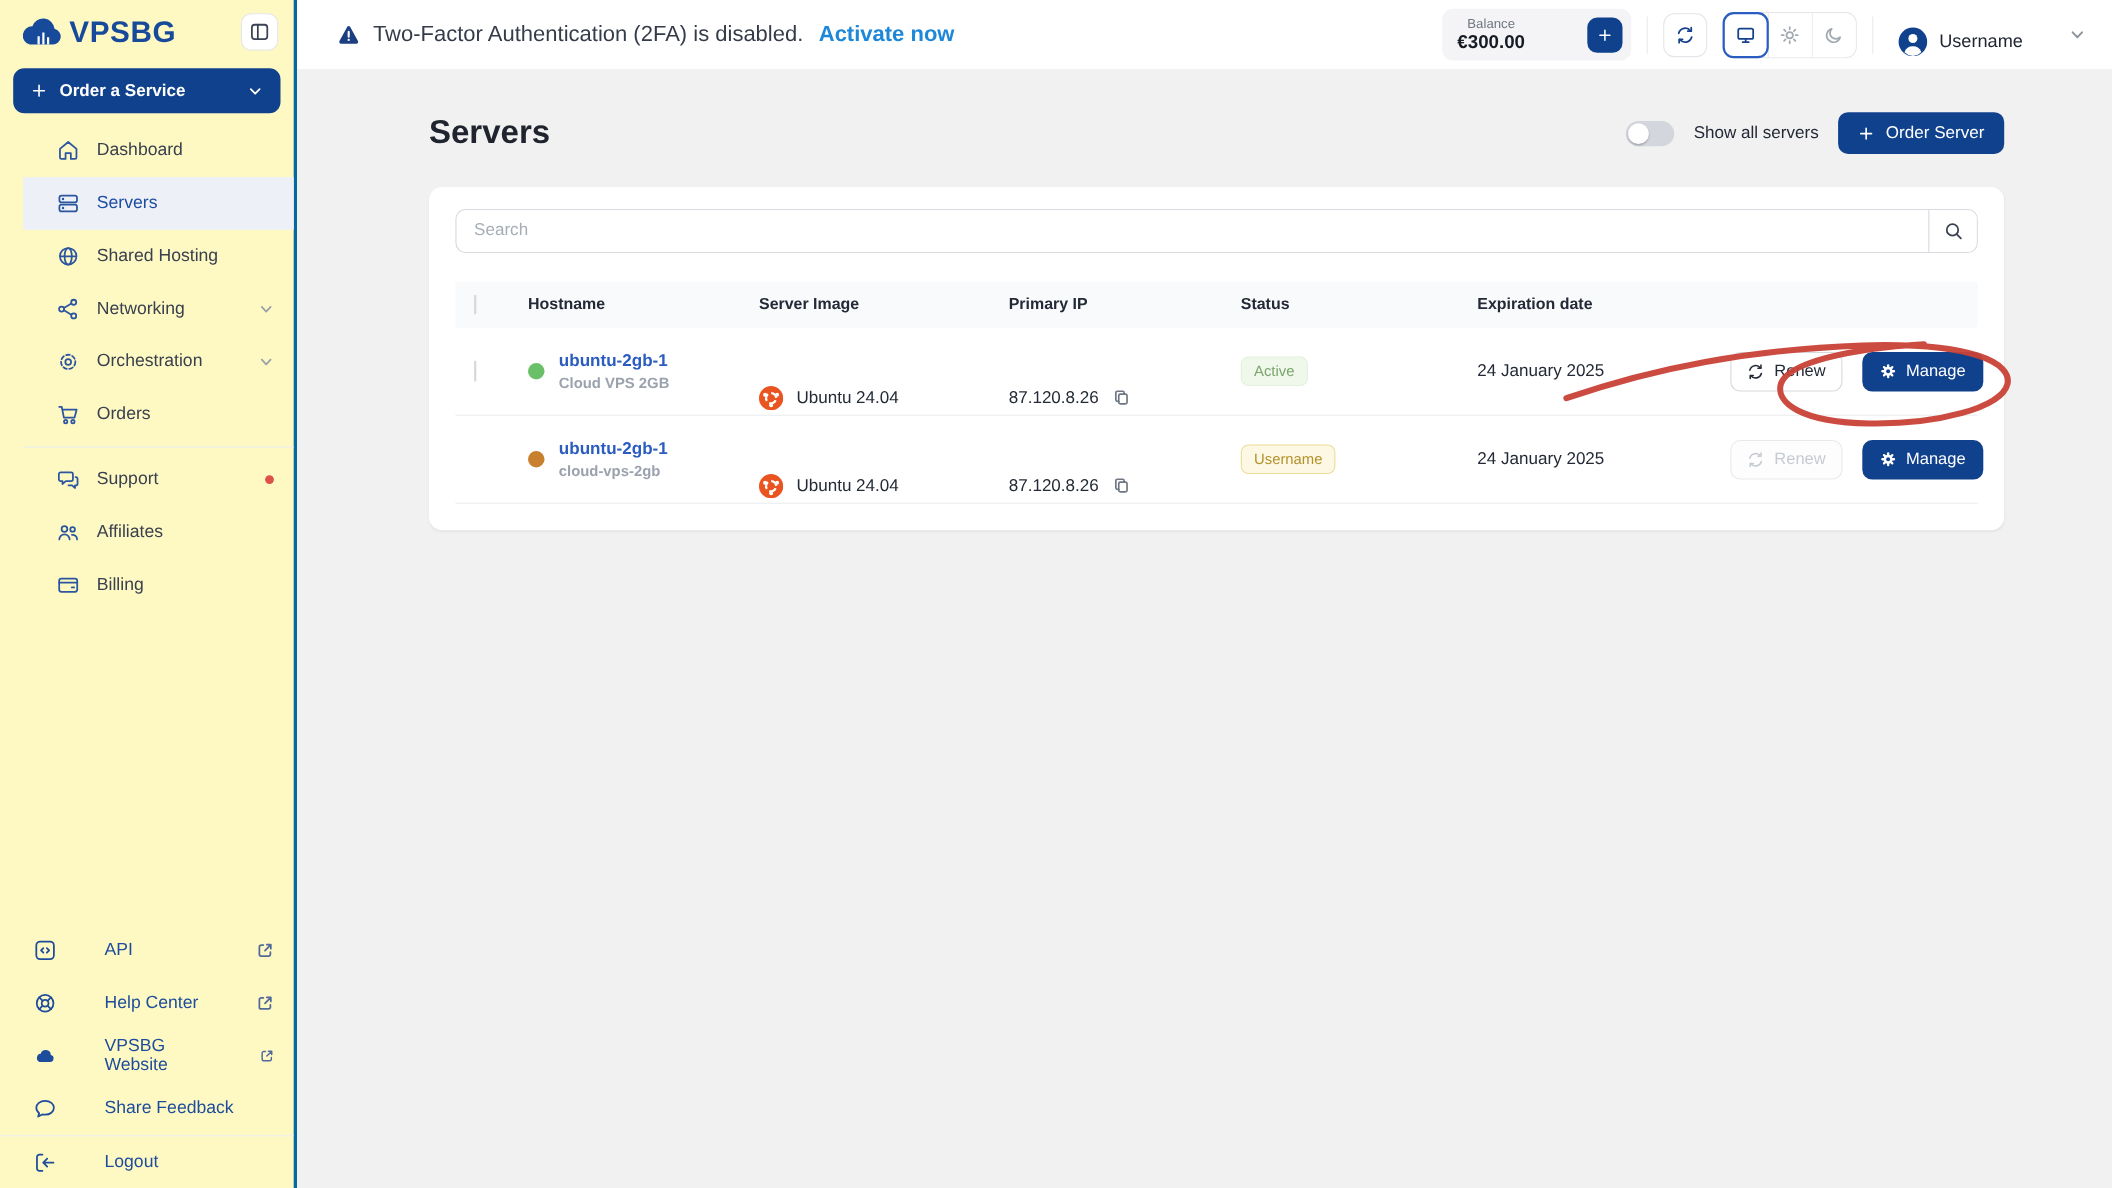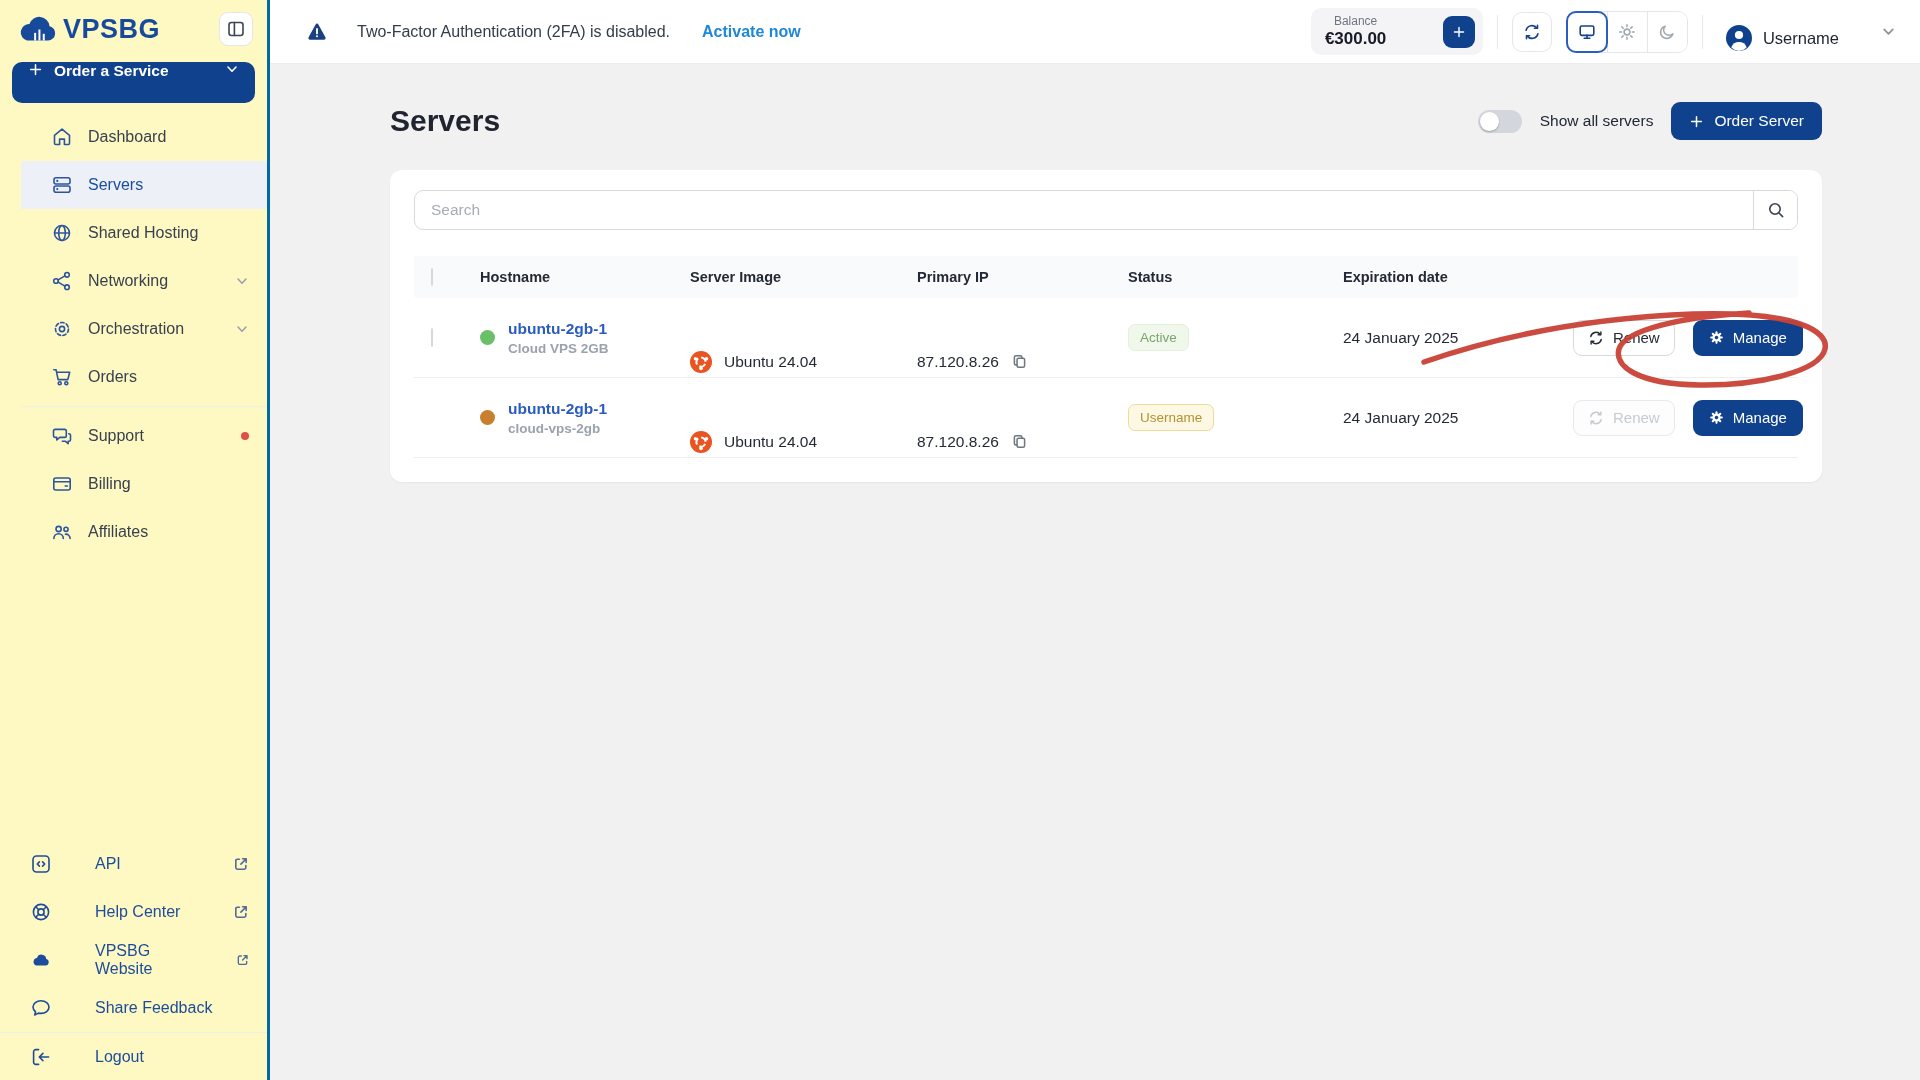--- a/index.html
+++ b/index.html
@@ -7,39 +7,39 @@
   body { font-family:"Liberation Sans", sans-serif; background:#f1f1f2; position:relative; overflow:hidden; }
   .app { width:1920px; height:1080px; display:flex; }
 
   
   .sidebar { width:270px; min-width:270px; background:#fef9c3; border-right:3px solid #0369a1; display:flex; flex-direction:column; }
   .logo-row { display:flex; align-items:center; justify-content:space-between; padding:12px 14px 8px 16px; }
   .logo { display:flex; align-items:center; gap:3px; cursor:pointer; }
   .logo svg { width:44px; height:33px; }
   .logo-text { font-size:27px; font-weight:bold; color:#174a9b; letter-spacing:.5px; }
   .collapse-btn { width:34px; height:34px; border:1px solid #e4e6e9; border-radius:9px; background:#fff; display:flex; align-items:center; justify-content:center; color:#3c4453; cursor:pointer; }
-  .order-btn { margin:8px 12px 10px; height:41px; background:#10418c; color:#fff; border:none; border-radius:10px; display:flex; align-items:flex-start; gap:11px; padding:0 16px; font-size:15.5px; font-weight:bold; cursor:pointer; font-family:inherit; }
+  .order-btn { margin:8px 12px 10px; height:41px; background:#10418c; color:#fff; border:none; border-radius:10px; display:flex; align-items:center; gap:11px; padding:0 16px; font-size:15.5px; font-weight:bold; cursor:pointer; font-family:inherit; }
   .order-btn .chev { margin-left:auto; color:#fff; }
   .side-nav { display:flex; flex-direction:column;margin-left:21px; }
   .nav-item { height:48px; display:flex; align-items:center; gap:15px; padding:0 18px 0 30px; font-size:16px; color:#39404e; cursor:pointer; }
   .nav-item svg.lead { width:22px; height:22px; color:#2c55a0; flex:none; }
   .nav-item.active { background:#edf1f7; color:#1c4da1; }
   .nav-item .trail { margin-left:auto; color:#9aa1ab; width:14px; height:14px; }
   .red-dot { margin-left:auto; width:8px; height:8px; border-radius:50%; background:#dd5147; }
   .side-div { height:1px; background:#eceef0; margin:5px 0; }
   .sidebar-spacer { flex:1; }
   .side-footer .nav-item { color:#1d4c9c;gap:43px; }
   .side-footer .nav-item svg.lead { color:#1d4c9c; }
   .ext { margin-left:auto; width:16px; height:16px; color:#51699b; }
   .logout-row { border-top:1px solid #eceef0; }
 
   
   .main { flex:1; display:flex; flex-direction:column; min-width:0; }
   .topbar { height:64px; background:#fff; border-bottom:1px solid #ebecee; display:flex; align-items:center; padding:0 24px 0 36px; }
-  .warn { display:flex; align-items:center; gap:29px; font-size:16px; color:#353c49;text-align:right; }
+  .warn { display:flex; align-items:center; gap:11px; font-size:20px; color:#353c49;text-align:right; }
   .warn svg { width:22px; height:22px; }
   .warn a { color:#1d87d9; font-weight:bold; text-decoration:none; margin-left:3px; cursor:pointer; }
   .topbar-right { margin-left:auto; display:flex; align-items:center; gap:14px; }
   .balance-box { width:172px; background:#f4f4f6; border-radius:10px; display:flex; align-items:center; justify-content:space-between; padding:6px 8px 6px 14px;text-align:center; }
   .balance-lbl { font-size:12px; color:#6f7681; }
   .balance-val { font-size:17px; font-weight:bold; color:#161b25; margin-top:1px; }
   .balance-plus { width:32px; height:32px; background:#10418c; border:none; border-radius:9px; color:#fff; display:flex; align-items:center; justify-content:center; cursor:pointer; }
   .vdiv { width:1px; height:34px; background:#e9eaec; }
   .icon-btn { width:40px; height:40px; border:1px solid #e4e6e9; border-radius:10px; background:#fff; color:#15418d; display:flex; align-items:center; justify-content:center; cursor:pointer; }
   .theme-group { display:flex; border:1px solid #e4e6e9; border-radius:10px; }
@@ -187,34 +187,34 @@
       <div class="nav-item">
         <svg class="stroke lead" viewBox="0 0 22 22">
             <path d="M4.2 4.4 h9.4 a1.7 1.7 0 0 1 1.7 1.7 v4.6 a1.7 1.7 0 0 1-1.7 1.7 H8.8 L5.8 15 v-2.6 H4.2 a1.7 1.7 0 0 1-1.7-1.7 V6.1 a1.7 1.7 0 0 1 1.7-1.7 Z"></path>
             <path d="M17.7 8.7 a1.6 1.6 0 0 1 1.8 1.6 v4.4 a1.6 1.6 0 0 1-1.6 1.6 h-.7 v2.3 l-2.7-2.3 h-3.2"></path>
           </svg>
         <span>Support</span>
         <span class="red-dot"></span>
       </div>
       <div class="nav-item">
         <svg class="stroke lead" viewBox="0 0 22 22">
-            <rect x="2.8" y="5" width="16.4" height="12" rx="2"></rect>
-            <path d="M2.8 8.7 h16.4"></path>
-            <path d="M14.2 13 h2.2"></path>
-          </svg>
-        <span>Billing</span>
-      </div>
-      <div class="nav-item">
-        <svg class="stroke lead" viewBox="0 0 22 22">
             <circle cx="7.6" cy="8" r="2.6"></circle>
             <path d="M2.9 17.4 a4.7 4.7 0 0 1 9.4 0"></path>
             <circle cx="15" cy="8.3" r="2.1"></circle>
             <path d="M14.4 13.2 a4.2 4.2 0 0 1 4.7 4.2"></path>
           </svg>
         <span>Affiliates</span>
+      </div>
+      <div class="nav-item">
+        <svg class="stroke lead" viewBox="0 0 22 22">
+            <rect x="2.8" y="5" width="16.4" height="12" rx="2"></rect>
+            <path d="M2.8 8.7 h16.4"></path>
+            <path d="M14.2 13 h2.2"></path>
+          </svg>
+        <span>Billing</span>
       </div>
     </nav>
 
     <div class="sidebar-spacer"></div>
 
     <nav class="side-footer">
       <div class="nav-item">
         <svg class="stroke lead" viewBox="0 0 22 22">
             <rect x="3" y="3" width="16" height="16" rx="3.5"></rect>
             <path d="M9.4 8.9 7.3 11l2.1 2.1 M12.6 8.9 14.7 11l-2.1 2.1"></path>

